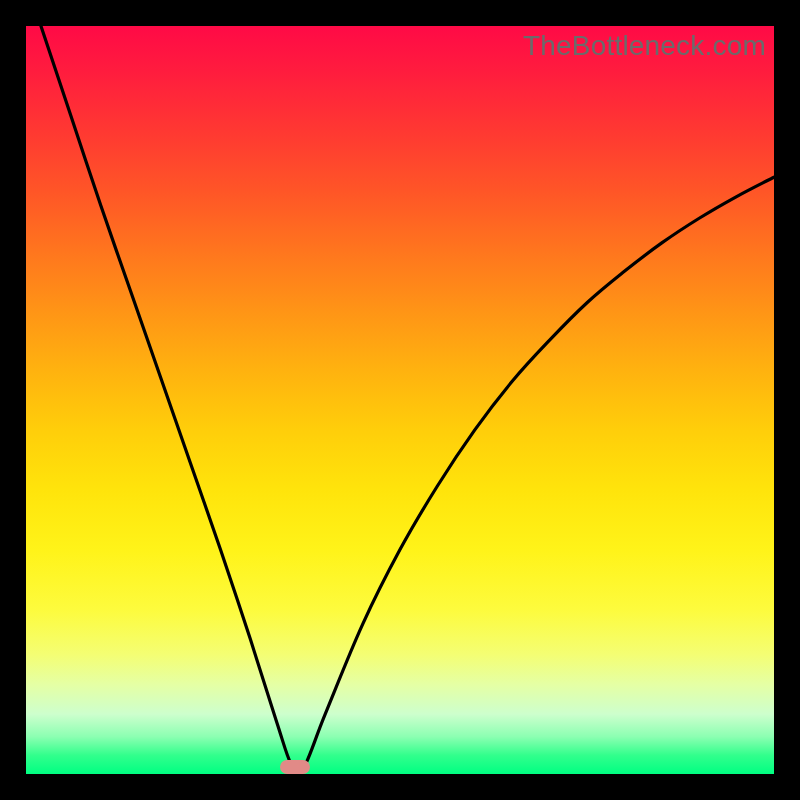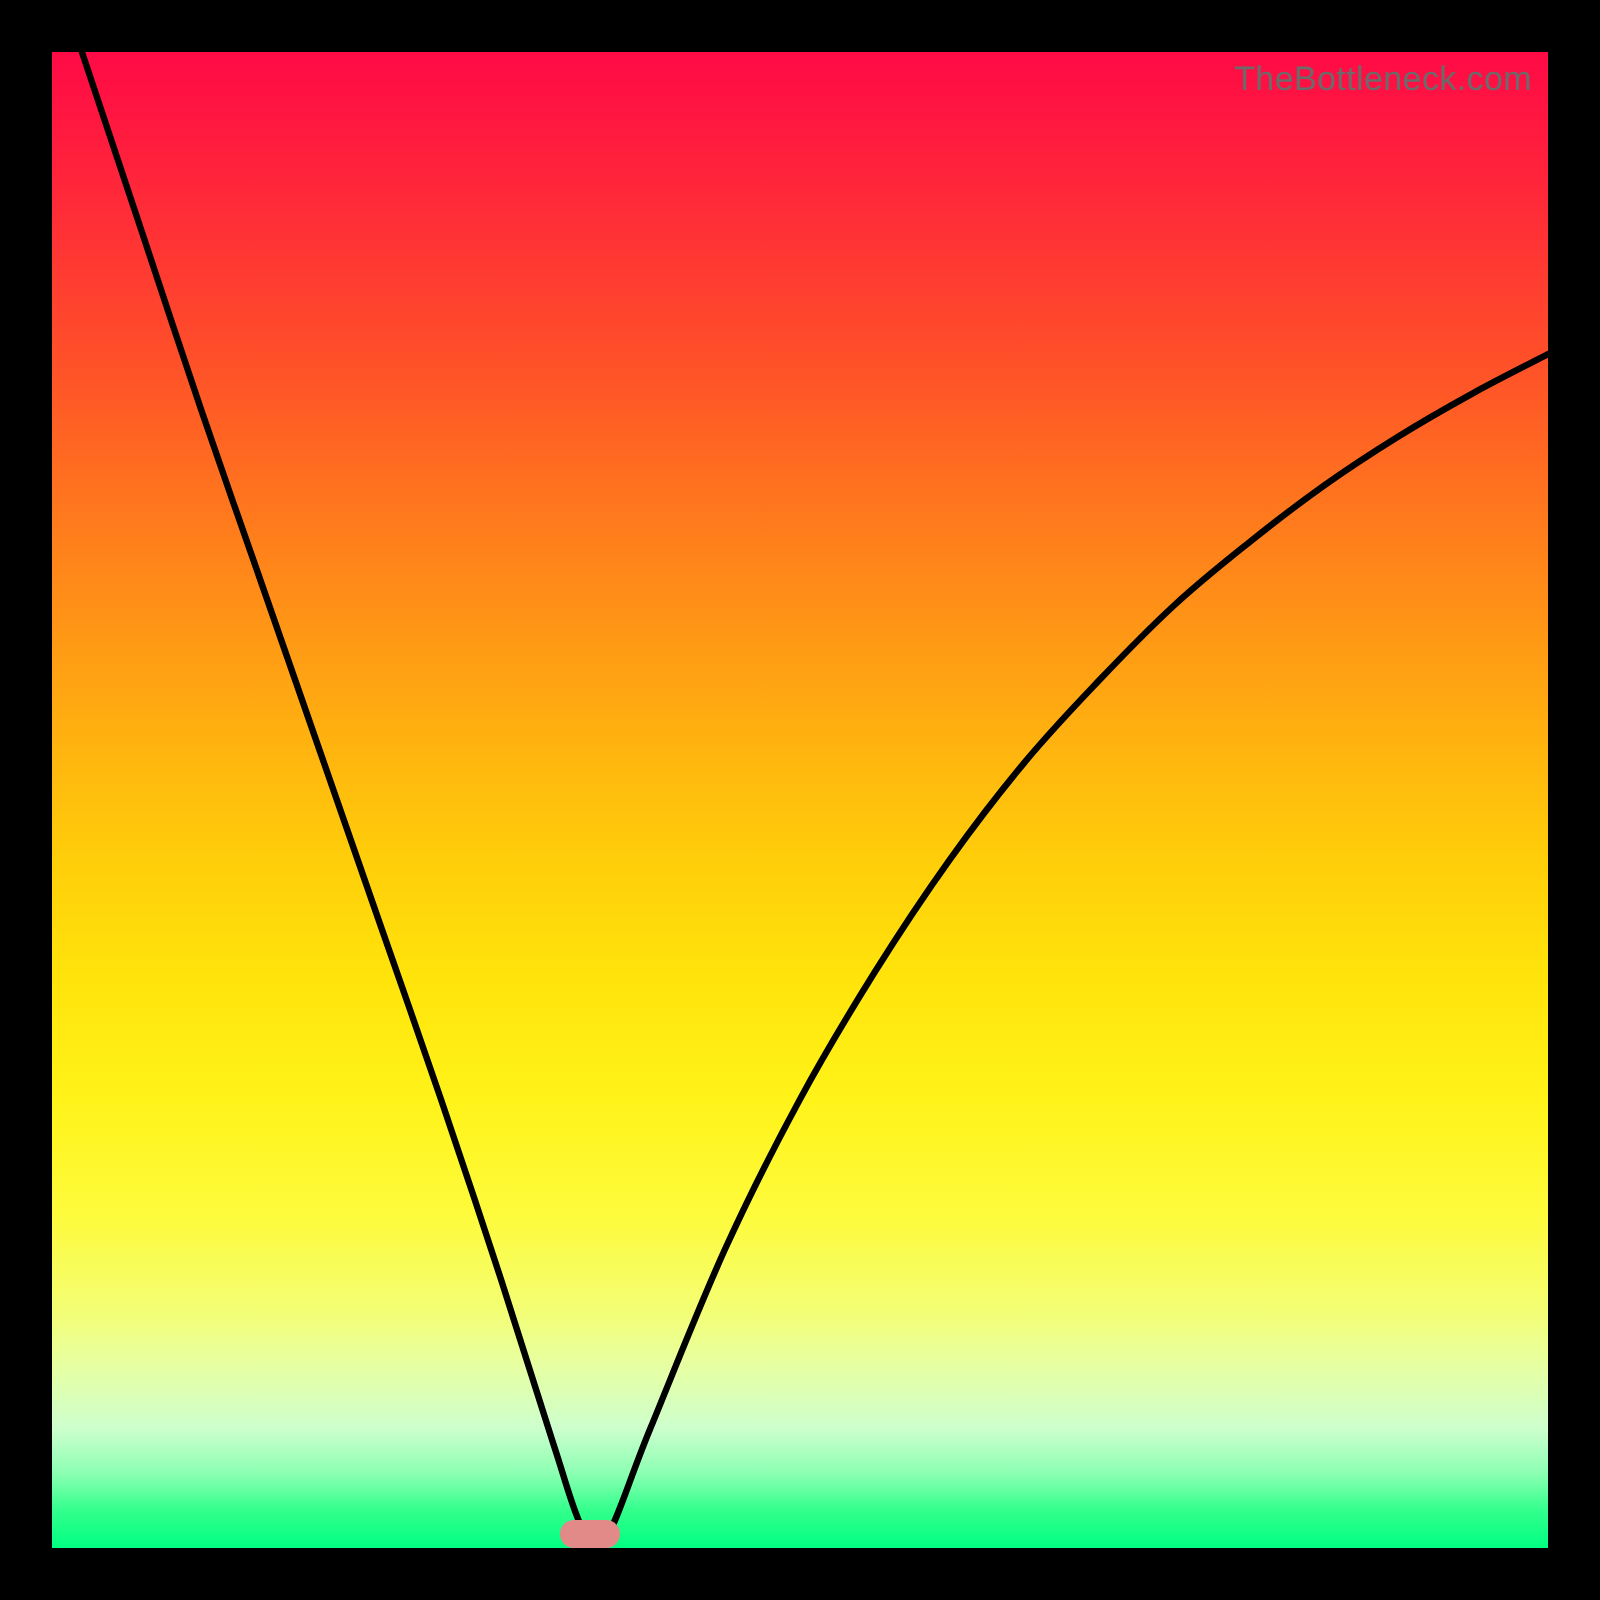--- a/index.html
+++ b/index.html
@@ -36,21 +36,21 @@
       #8cffb2 95%,
       #32ff8c 97.5%,
       #00ff82 100%);
   }
 
   .watermark {
     position: absolute;
     top: 4px;
     right: 8px;
     color: #6b6b6b;
-    font-size: 17px;
+    font-size: 28px;
     font-weight: 500;
     letter-spacing: 0.2px;
     z-index: 10;
   }
 
   .curve-layer {
     position: absolute;
     inset: 0;
     width: 748px;
     height: 748px;

